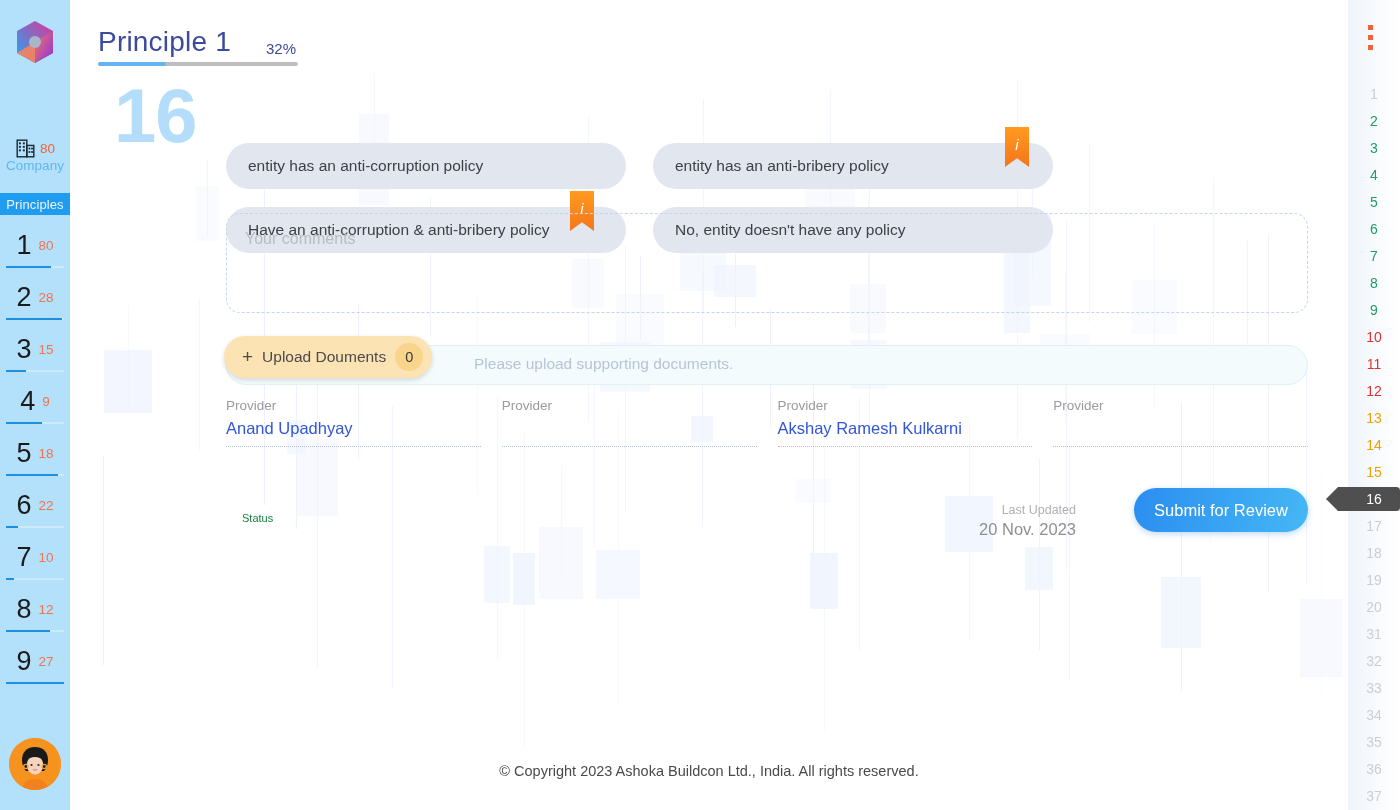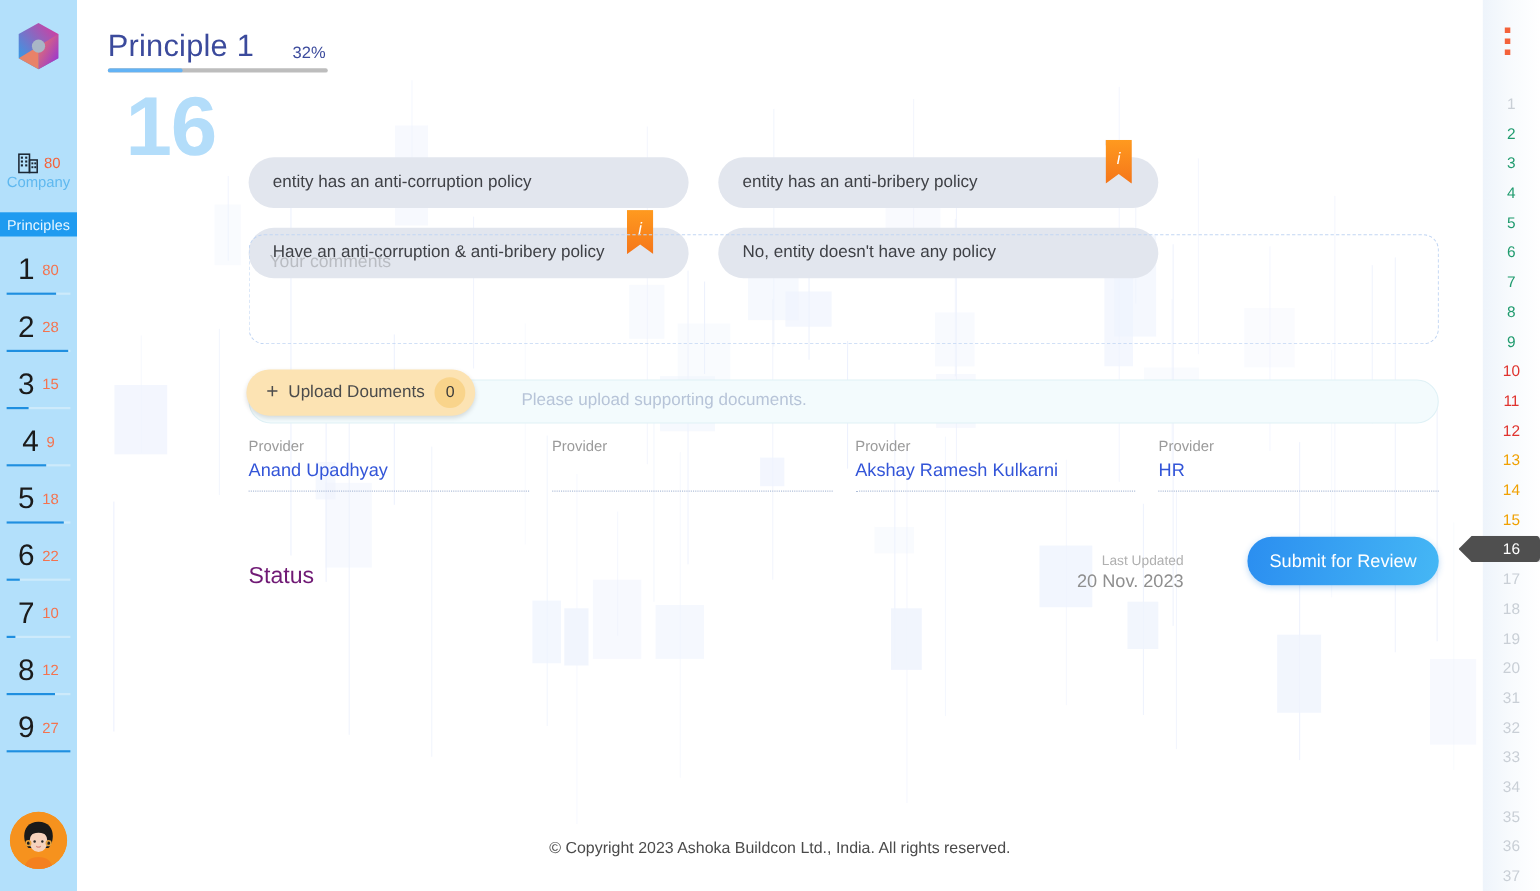--- a/index.html
+++ b/index.html
@@ -150,21 +150,21 @@
   .providers {
     position: absolute; left: 156px; top: 398px; width: 1082px;
     display: grid; grid-template-columns: repeat(4, 1fr); column-gap: 21px;
   }
   .provider { padding-bottom: 8px; border-bottom: 1px dotted #aebdd8; }
   .provider .plabel { font-size: 13.5px; color: #9b9b9b; margin-bottom: 6px; }
   .provider .pvalue { font-size: 16.5px; color: #3355d8; }
 
   
   .status-row { position: absolute; left: 156px; top: 500px; width: 1082px; height: 56px; }
-  .status-lbl { position: absolute; left: 0; top: 12px; font-size: 21px; color: #701a75; }
+  .status-lbl { position: absolute; left: 16px; top: 12px; font-size: 11px; color: #15803d; }
   .status-pill {
     position: absolute; left: 66px; top: 0; height: 36px;
     background: #d6d6d6; border-radius: 18px; padding: 0 16px 0 20px;
     display: flex; align-items: center; gap: 12px; cursor: pointer;
   }
   .status-pill .sval { font-size: 16.5px; color: #efefef; }
   .chevron {
     width: 0; height: 0; border-left: 6px solid transparent;
     border-right: 6px solid transparent; border-top: 7px solid #c4c4c4;
   }
@@ -467,21 +467,20 @@
         </div>
         <div class="provider">
           <div class="plabel">Provider</div>
         </div>
         <div class="provider">
           <div class="plabel">Provider</div>
           <div class="pvalue">Akshay Ramesh Kulkarni</div>
         </div>
         <div class="provider">
           <div class="plabel">Provider</div>
-          <div class="pvalue">HR</div>
         </div>
       </div>
 
     <div class="status-row">
       <div class="status-lbl">Status</div>
       <div class="lastupd">
         <div class="lu-lbl">Last Updated</div>
         <div class="lu-val">20 Nov. 2023</div>
       </div>
       <button class="submit-btn">Submit for Review</button>

